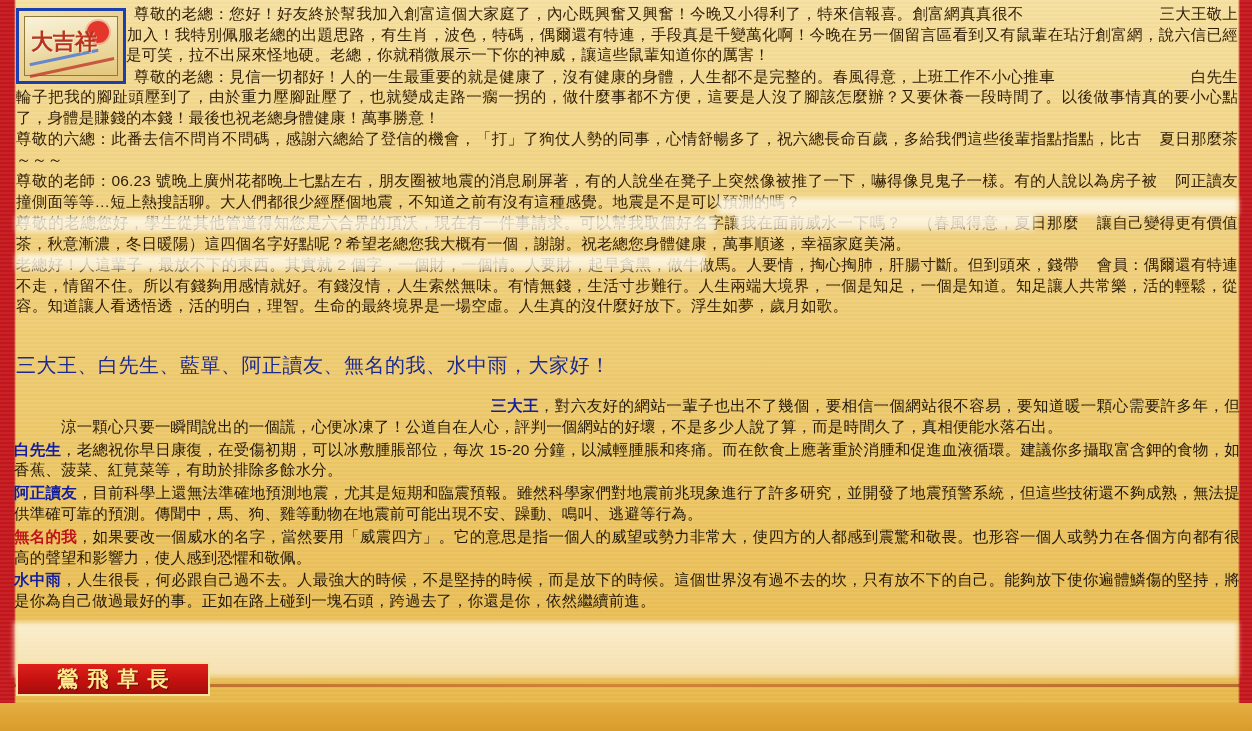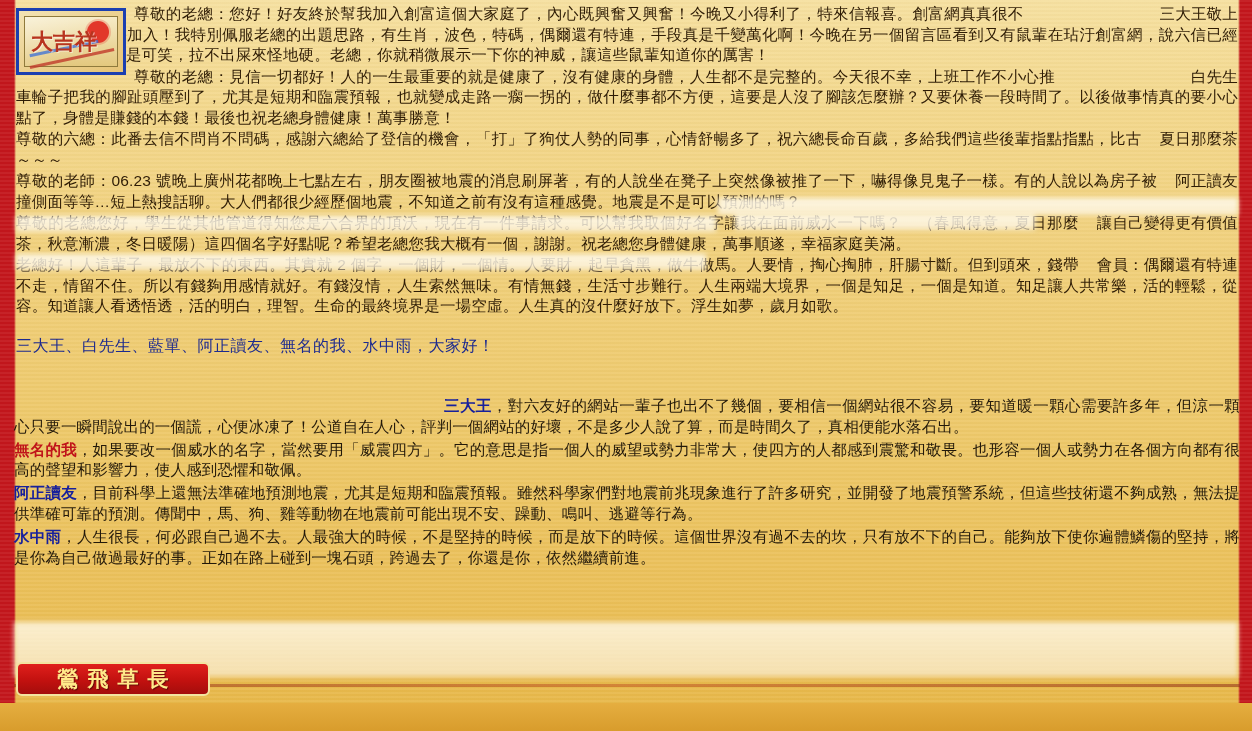--- a/index.html
+++ b/index.html
@@ -54,21 +54,21 @@
   }
   .msg .sign {
     float: right;
     padding-left: 18px;
   }
   .stamp {
     position: absolute;
     left: 0px;
     top: 4px;
     width: 110px;
-    height: 67px;
+    height: 76px;
     border: 3px solid #1b3fb0;
     background: linear-gradient(150deg, #f3e3b4 0%, #ecd292 45%, #e6c477 100%);
     box-sizing: border-box;
     overflow: hidden;
   }
   .stamp .inner {
     position: absolute;
     left: 5px; top: 5px; right: 5px; bottom: 5px;
     border: 1px solid #8f7a3c;
     background:
@@ -117,22 +117,22 @@
     position: absolute;
     background: linear-gradient(180deg, rgba(255,252,242,0.86), rgba(252,243,222,0.78));
     filter: blur(2.5px);
     pointer-events: none;
   }
 
   
   .names-line {
     position: absolute;
     left: 16px;
-    top: 336px;
-    font-size: 16px;
+    top: 352px;
+    font-size: 20px;
     color: #1c2a8f;
     letter-spacing: 0.5px;
   }
 
   
   .reply {
     position: absolute;
     left: 14px;
     top: 396px;
     width: 1226px;
@@ -141,21 +141,21 @@
     color: #23190a;
     text-align: justify;
     letter-spacing: 0.15px;
   }
   .reply p { margin: 0 0 2px 0; }
   .who {
     color: #17209c;
     font-weight: bold;
   }
   .who-red { color: #c0141a; font-weight: bold; }
-  .indent-big { text-indent: 430px; }
+  .indent-big { text-indent: 430px; padding-left: 47px; }
 
   
   .bottom-band {
     position: absolute;
     left: 14px;
     top: 622px;
     width: 1224px;
     height: 55px;
     background: linear-gradient(180deg, rgba(255,250,236,0.80), rgba(250,238,210,0.72));
     filter: blur(2.6px);
@@ -170,21 +170,21 @@
   }
   .plaque {
     position: absolute;
     left: 16px;
     top: 662px;
     width: 194px;
     height: 34px;
     background: linear-gradient(180deg, #e0201c 0%, #c2110f 55%, #a40d0c 100%);
     border: 2px solid #f3e3a0;
     box-sizing: border-box;
-    border-radius: 6px;
+    border-radius: 0;
     display: flex;
     align-items: center;
     justify-content: center;
   }
   .plaque span {
     color: #ffe98a;
     font-family: "Liberation Serif", serif;
     font-size: 21px;
     font-weight: bold;
     letter-spacing: 9px;
@@ -217,21 +217,21 @@
       <div class="glyph">大吉祥</div>
     </div>
 
     <div class="msg letter-indent">
       <span class="sign">三大王敬上</span>
       <span>尊敬的老總：您好！好友終於幫我加入創富這個大家庭了，內心既興奮又興奮！今晚又小得利了，特來信報喜。創富網真真很不錯，望大家快快加入！我特別佩服老總的出題思路，有生肖，波色，特碼，偶爾還有特連，手段真是千變萬化啊！今晚在另一個留言區看到又有鼠輩在玷汙創富網，說六信已經沒落了。想想真是可笑，拉不出屎來怪地硬。老總，你就稍微展示一下你的神威，讓這些鼠輩知道你的厲害！</span>
     </div>
 
     <div class="msg letter-indent">
       <span class="sign">白先生</span>
-      <span>尊敬的老總：見信一切都好！人的一生最重要的就是健康了，沒有健康的身體，人生都不是完整的。今天很不幸，上班工作不小心推車輪子把我的腳趾頭壓到了，尤其是短期和臨震預報，也就變成走路一瘸一拐的，做什麼事都不方便，這要是人沒了腳該怎麼辦？又要休養一段時間了。以後做事情真的要小心點了，身體是賺錢的本錢！最後也祝老總身體健康！萬事勝意！</span>
+      <span>尊敬的老總：見信一切都好！人的一生最重要的就是健康了，沒有健康的身體，人生都不是完整的。春風得意，上班工作不小心推車輪子把我的腳趾頭壓到了，由於重力壓腳趾壓了，也就變成走路一瘸一拐的，做什麼事都不方便，這要是人沒了腳該怎麼辦？又要休養一段時間了。以後做事情真的要小心點了，身體是賺錢的本錢！最後也祝老總身體健康！萬事勝意！</span>
     </div>
 
     <div class="msg">
       <span class="sign">夏日那麼茶</span>
       <span>尊敬的六總：此番去信不問肖不問碼，感謝六總給了登信的機會，「打」了狗仗人勢的同事，心情舒暢多了，祝六總長命百歲，多給我們這些後輩指點指點，比古 ～～～</span>
     </div>
 
     <div class="msg">
       <span class="sign">阿正讀友</span>
       <span>尊敬的老師：06.23 號晚上廣州花都晚上七點左右，朋友圈被地震的消息刷屏著，有的人說坐在凳子上突然像被推了一下，嚇得像見鬼子一樣。有的人說以為房子被撞側面等等…短上熱搜話聊。大人們都很少經歷個地震，不知道之前有沒有這種感覺。地震是不是可以預測的嗎？</span>
@@ -253,24 +253,27 @@
   <div class="redact" style="left:735px; top:214px; width:300px; height:16px;"></div>
   <div class="redact" style="left:16px;  top:254px; width:690px; height:16px;"></div>
 
   <div class="names-line">三大王、白先生、藍單、阿正讀友、無名的我、水中雨，大家好！</div>
 
   <div class="reply">
     <p class="indent-big">
       <span class="who">三大王</span><span>，對六友好的網站一輩子也出不了幾個，要相信一個網站很不容易，要知道暖一顆心需要許多年，但涼一顆心只要一瞬間說出的一個謊，心便冰凍了！公道自在人心，評判一個網站的好壞，不是多少人說了算，而是時間久了，真相便能水落石出。</span>
     </p>
     <p>
+      <span class="who">白先生</span><span>，老總祝你早日康復，在受傷初期，可以冰敷腫脹部位，每次 15-20 分鐘，以減輕腫脹和疼痛。而在飲食上應著重於消腫和促進血液循環。建議你多攝取富含鉀的食物，如香蕉、菠菜、紅莧菜等，有助於排除多餘水分。</span>
+    </p>
+    <p>
+      <span class="who">阿正讀友</span><span>，目前科學上還無法準確地預測地震，尤其是短期和臨震預報。雖然科學家們對地震前兆現象進行了許多研究，並開發了地震預警系統，但這些技術還不夠成熟，無法提供準確可靠的預測。傳聞中，馬、狗、雞等動物在地震前可能出現不安、躁動、鳴叫、逃避等行為。</span>
+    </p>
+    <p>
       <span class="who-red">無名的我</span><span>，如果要改一個威水的名字，當然要用「威震四方」。它的意思是指一個人的威望或勢力非常大，使四方的人都感到震驚和敬畏。也形容一個人或勢力在各個方向都有很高的聲望和影響力，使人感到恐懼和敬佩。</span>
-    </p>
-    <p>
-      <span class="who">阿正讀友</span><span>，目前科學上還無法準確地預測地震，尤其是短期和臨震預報。雖然科學家們對地震前兆現象進行了許多研究，並開發了地震預警系統，但這些技術還不夠成熟，無法提供準確可靠的預測。傳聞中，馬、狗、雞等動物在地震前可能出現不安、躁動、鳴叫、逃避等行為。</span>
     </p>
     <p>
       <span class="who">水中雨</span><span>，人生很長，何必跟自己過不去。人最強大的時候，不是堅持的時候，而是放下的時候。這個世界沒有過不去的坎，只有放不下的自己。能夠放下使你遍體鱗傷的堅持，將是你為自己做過最好的事。正如在路上碰到一塊石頭，跨過去了，你還是你，依然繼續前進。</span>
     </p>
   </div>
 
   <div class="bottom-band"></div>
   <div class="footer-rule"></div>
 
   <div class="plaque">

